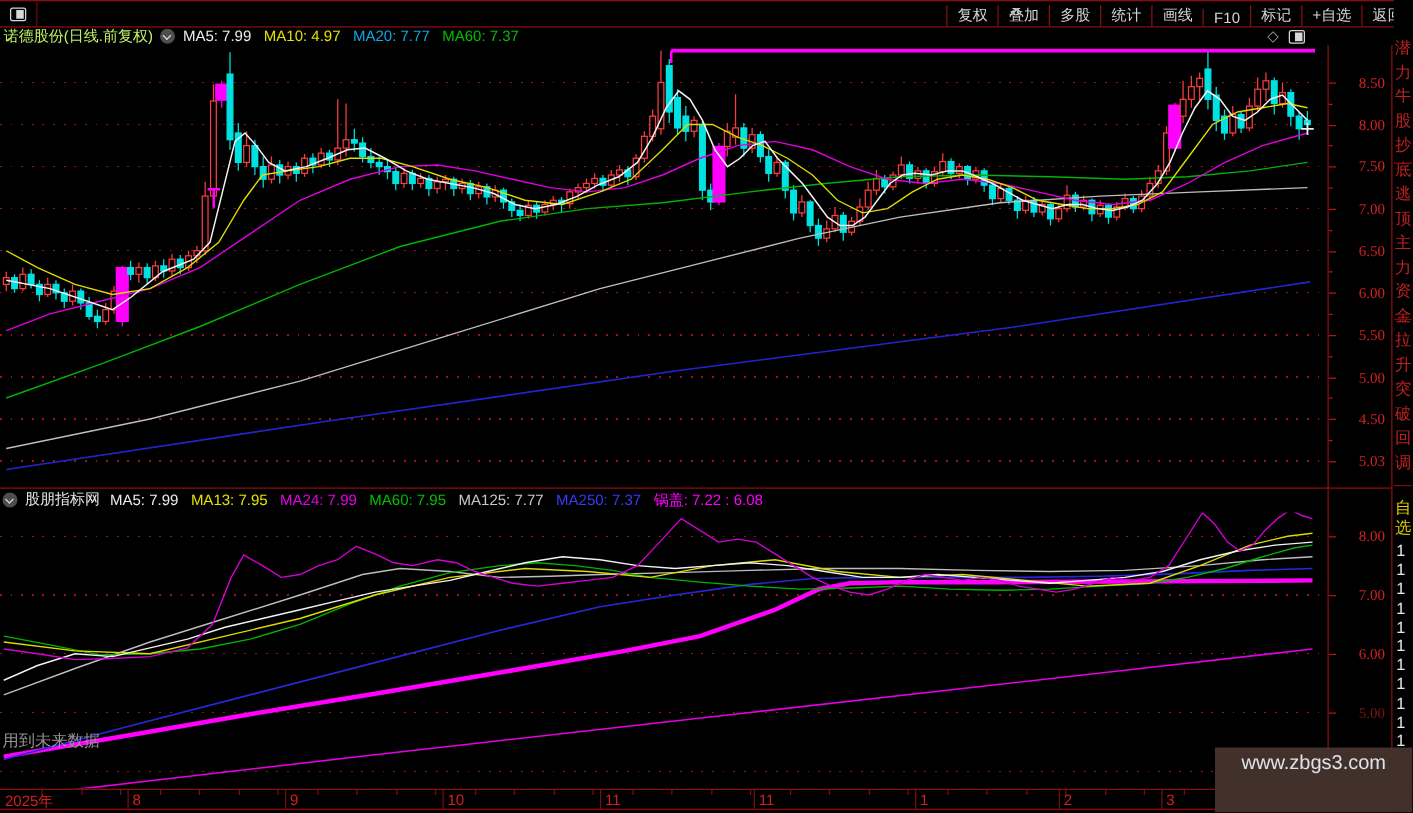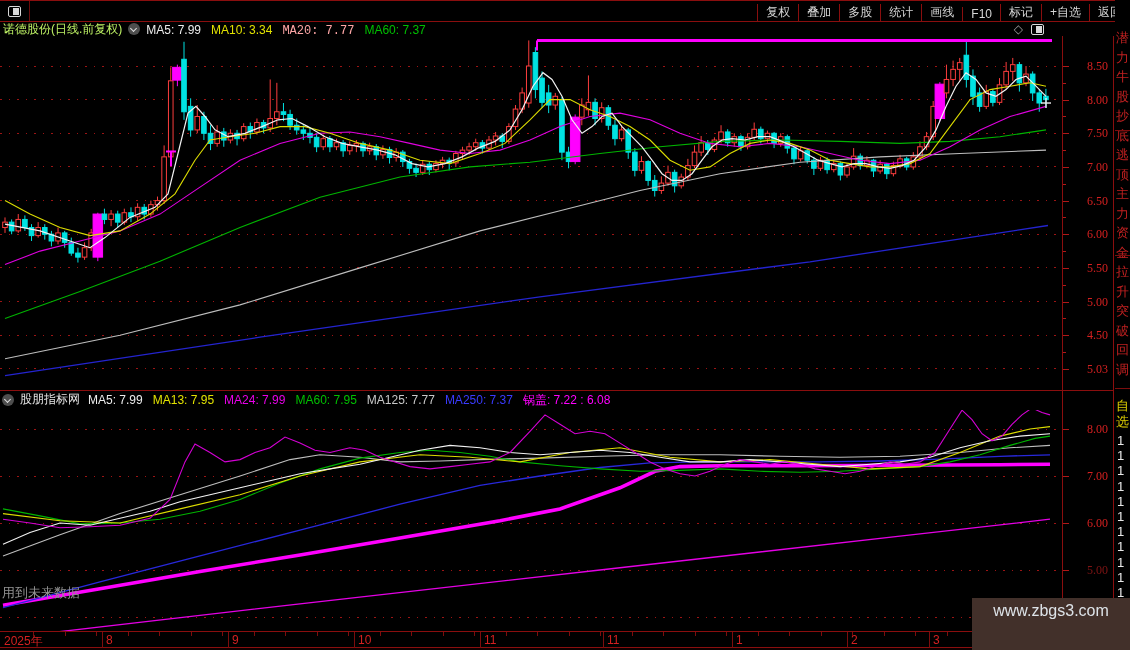--- a/index.html
+++ b/index.html
@@ -90,21 +90,21 @@
       <div class="tb-btn">F10</div>
       <div class="tb-btn">标记</div>
       <div class="tb-btn">+自选</div>
       <div class="tb-btn">返回</div>
     </div>
 </div>
 
 <div class="abs" id="titlebar">
   <span id="stock-title">诺德股份(日线.前复权)</span>
   <span class="chev-circle"></span>
-  <span id="title-ma-values"><span class="ma-item" style="color: rgb(236, 236, 236);">MA5: 7.99</span><span class="ma-item" style="color: rgb(226, 226, 0);">MA10: 3.34</span><span class="ma-item" style="color: #fca5a5; font-family: Liberation Mono, monospace;">MA20: 7.77</span><span class="ma-item" style="color: rgb(0, 192, 0);">MA60: 7.37</span></span>
+  <span id="title-ma-values"><span class="ma-item" style="color: rgb(236, 236, 236);">MA5: 7.99</span><span class="ma-item" style="color: rgb(226, 226, 0);">MA10: 4.97</span><span class="ma-item" style="color: #0ea5e9;">MA20: 7.77</span><span class="ma-item" style="color: rgb(0, 192, 0);">MA60: 7.37</span></span>
   <span id="title-icons">
     <span class="diamond">◇</span>
     <span class="win-icon">
         <i></i>
       </span>
   </span>
 </div>
 
 <svg class="abs" id="main-chart" width="1062" height="354" xmlns="http://www.w3.org/2000/svg">
     <line x1="0" y1="30" x2="1062" y2="30" stroke="#9c1414" stroke-width="1" stroke-dasharray="1.5 7" shape-rendering="crispEdges"></line>

